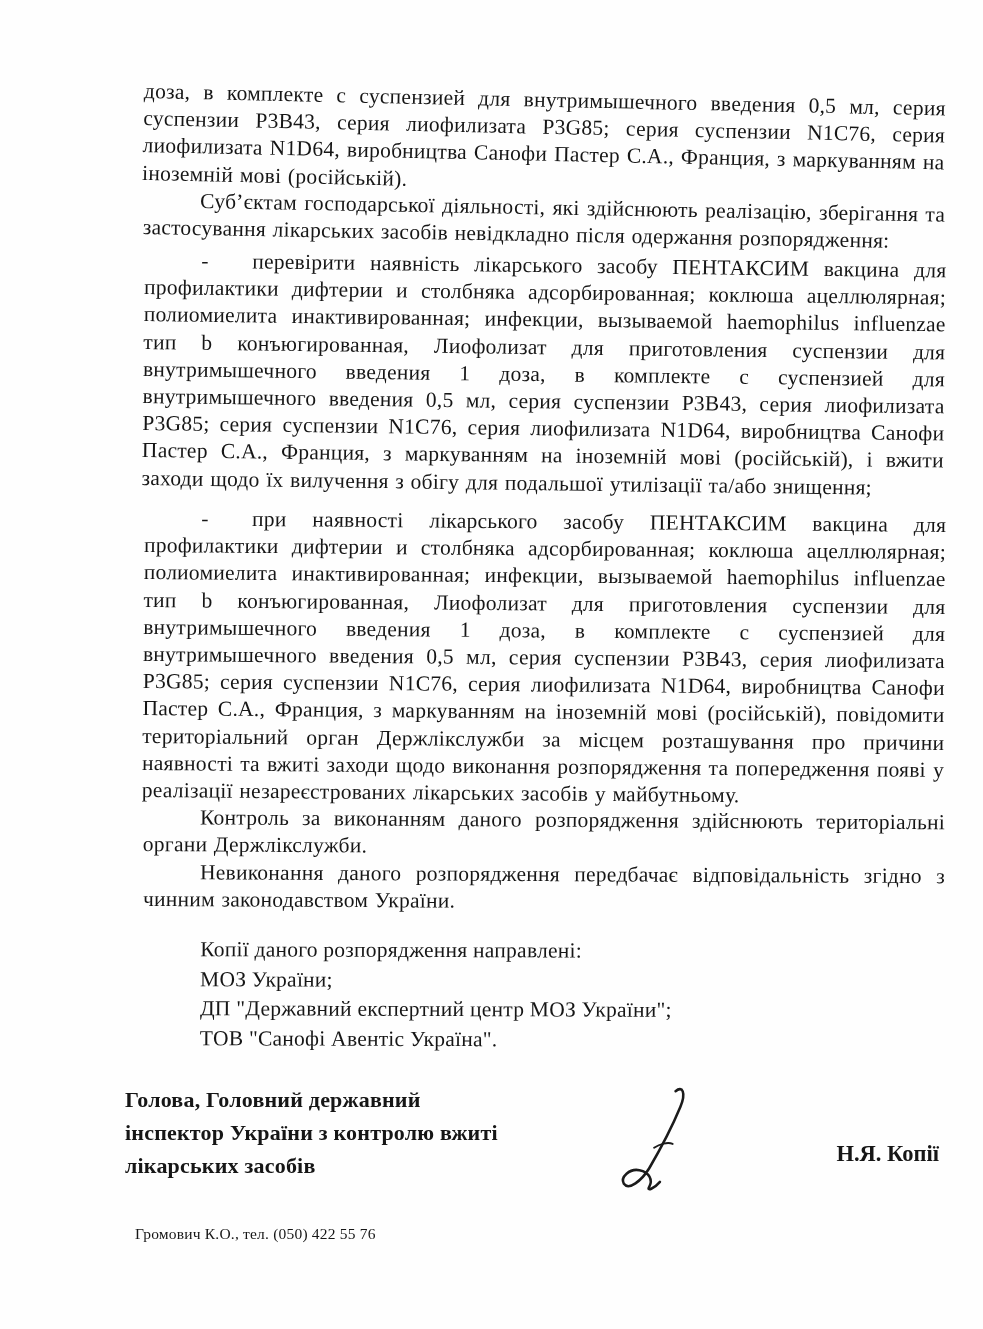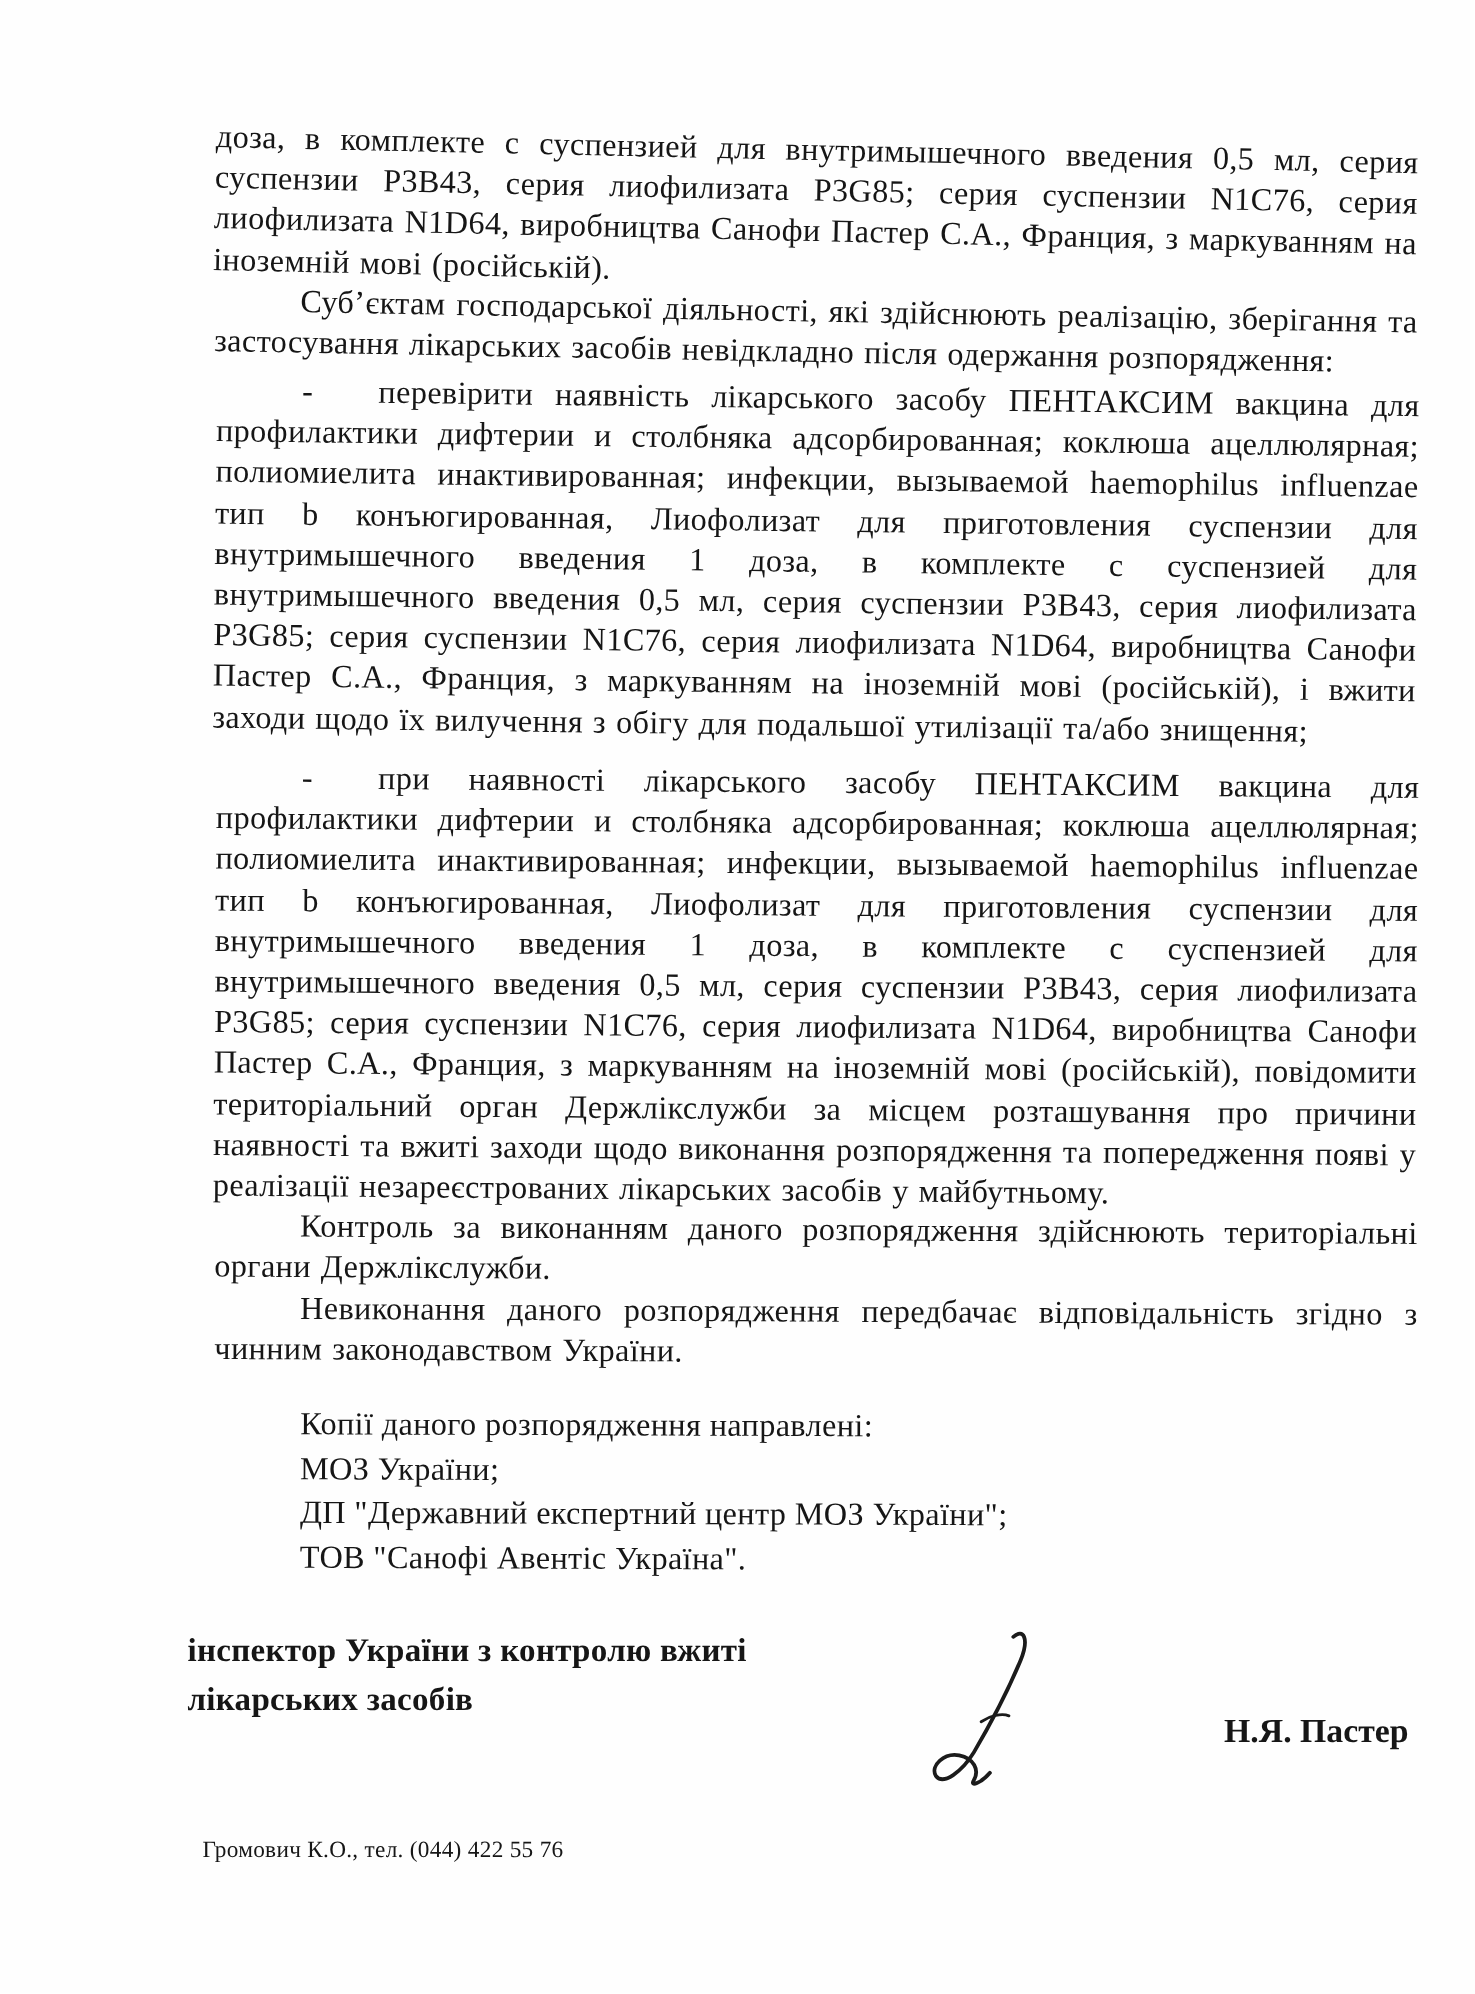--- a/index.html
+++ b/index.html
@@ -106,26 +106,27 @@
 
     <div class="copies r2">
       <p class="copy-line">Копії даного розпорядження направлені:</p>
       <p class="copy-line">МОЗ України;</p>
       <p class="copy-line">ДП "Державний експертний центр МОЗ України";</p>
       <p class="copy-line">ТОВ "Санофі Авентіс Україна".</p>
     </div>
 
     <div class="sig-row">
       <div class="sig-title">
+        <div>Голова, Головний державний</div>
         <div>інспектор України з контролю вжиті</div>
         <div>лікарських засобів</div>
       </div>
       <svg class="sig-mark" viewBox="0 0 80 110" xmlns="http://www.w3.org/2000/svg">
         <path d="M 58,6 C 65,0 69,7 63,22 C 53,46 41,68 31,85 C 23,98 10,108 5,101 C 1,94 11,85 21,87 C 31,89 35,97 31,104 C 28,109 36,106 42,99" fill="none" stroke="#1b1b1b" stroke-width="2.6" stroke-linecap="round" stroke-linejoin="round"></path>
         <path d="M 36,64 C 42,60 50,58 55,60" fill="none" stroke="#1b1b1b" stroke-width="2" stroke-linecap="round"></path>
       </svg>
-      <div class="sig-name">Н.Я. Пастер</div>
+      <div class="sig-name">Н.Я. Копії</div>
     </div>
 
-    <div class="doc-footer">Громович К.О., тел. (044) 422 55 76</div>
+    <div class="doc-footer">Громович К.О., тел. (050) 422 55 76</div>
 
   </div>
 </div>
 
 </body></html>

